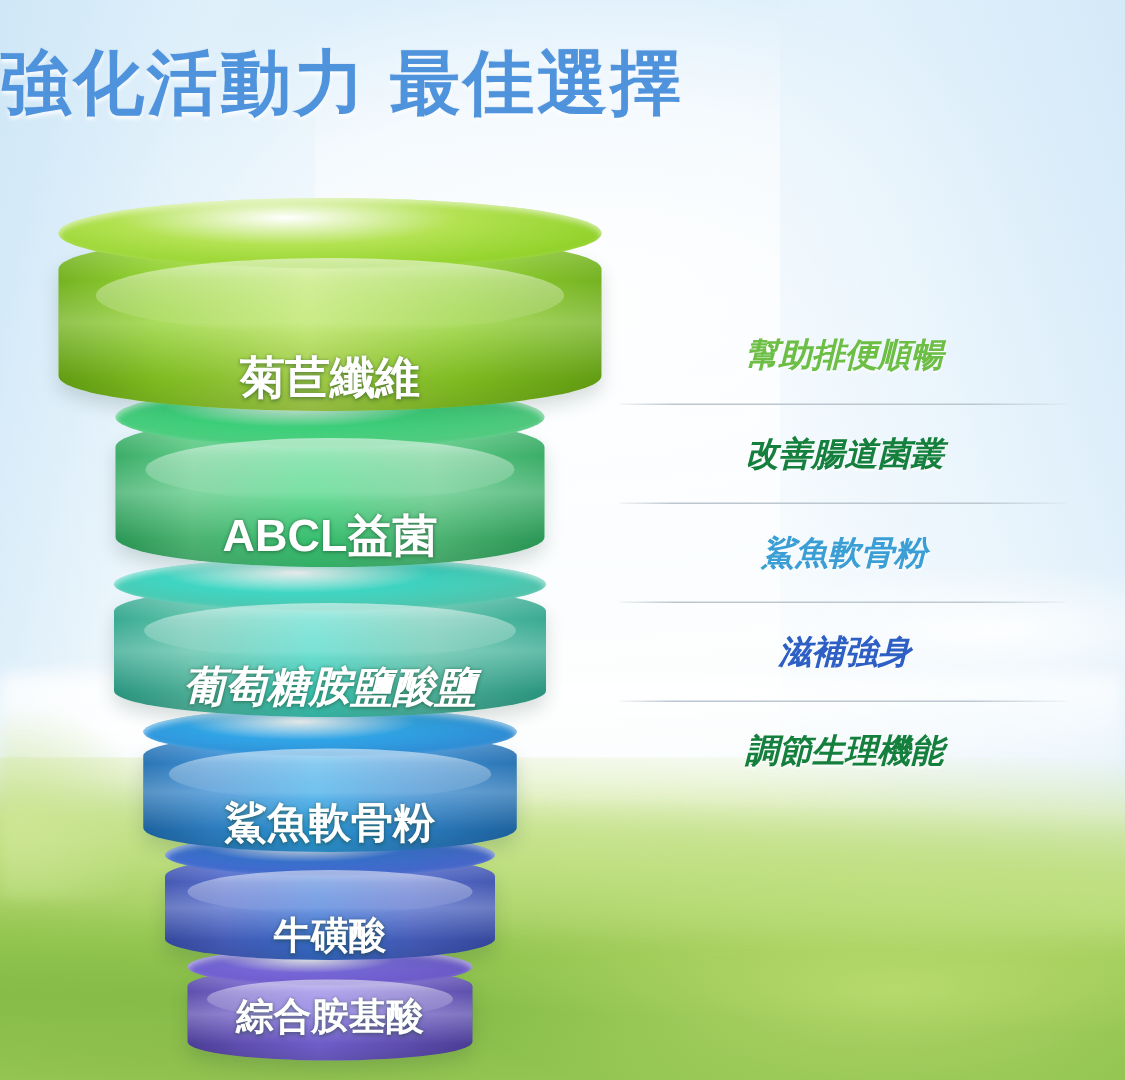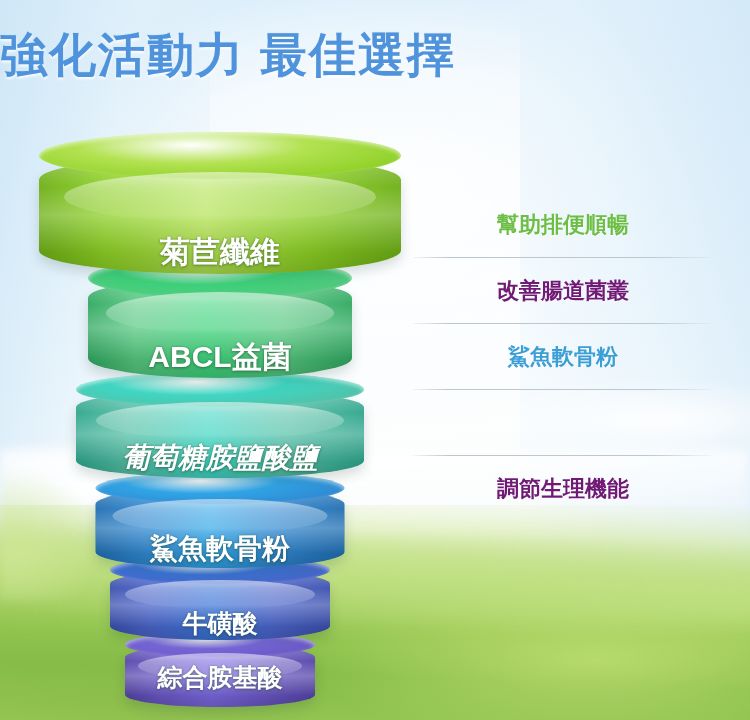--- a/index.html
+++ b/index.html
@@ -156,22 +156,23 @@
     color: #ffffff;
     font-weight: bold;
     white-space: nowrap;
     text-shadow: 0 1px 3px rgba(20,60,30,0.42), 0 0 2px rgba(20,60,30,0.28);
   }
 
   
   .benefits {
     position: absolute;
     left: 413px;
-    top: 192px;
+    top: 204px;
     width: 300px;
+    font-style: italic;
   }
   .benefit-row {
     position: relative;
     height: 66px;
   }
   .benefit-text {
     position: absolute;
     left: 0; right: 0;
     top: 50%;
     transform: translateY(-50%);
@@ -207,21 +208,21 @@
 
   <div class="funnel" id="funnel">
       <div class="layer" style="width: 362px; height: 165px; top: 0px; z-index: 10;">
         <div class="cyl">
           <div class="cyl-body" style="top: 23.5px; height: 118px; bottom: auto; border-radius: 50% / 19.9%; background: linear-gradient(90deg, rgb(108, 174, 20) 0%, rgb(140, 207, 36) 18%, rgb(179, 226, 82) 46%, rgb(140, 207, 36) 74%, rgb(108, 174, 20) 100%); box-shadow: rgba(40, 70, 60, 0.18) 0px 6px 12px;"></div>
           <div class="cyl-top" style="height: 47px; background: radial-gradient(at 42% 28%, rgb(255, 255, 255) 0%, rgb(179, 226, 82) 38%, rgb(140, 207, 36) 82%, rgb(108, 174, 20) 100%);"></div>
           <div class="cyl-gloss" style="top: 39.95px; height: 50px;"></div>
           <div class="cyl-label" style="font-size: 30px; bottom: 24px;">菊苣纖維</div>
         </div>
       </div>
-      <div class="layer" style="width: 264px; height: 140px; top: 126px; z-index: 9;">
+      <div class="layer" style="width: 286px; height: 140px; top: 126px; z-index: 9;">
         <div class="cyl">
           <div class="cyl-body" style="top: 20px; height: 100px; bottom: auto; border-radius: 50% / 20%; background: linear-gradient(90deg, rgb(47, 168, 95) 0%, rgb(85, 199, 127) 18%, rgb(62, 212, 124) 46%, rgb(85, 199, 127) 74%, rgb(47, 168, 95) 100%); box-shadow: rgba(40, 70, 60, 0.18) 0px 6px 12px;"></div>
           <div class="cyl-top" style="height: 40px; background: radial-gradient(at 42% 28%, rgb(255, 255, 255) 0%, rgb(62, 212, 124) 38%, rgb(85, 199, 127) 82%, rgb(47, 168, 95) 100%);"></div>
           <div class="cyl-gloss" style="top: 34px; height: 42px;"></div>
           <div class="cyl-label" style="font-size: 30px; bottom: 20px;">ABCL益菌</div>
         </div>
       </div>
       <div class="layer" style="width: 288px; height: 123px; top: 240px; z-index: 8;">
         <div class="cyl">
           <div class="cyl-body" style="top: 17.5px; height: 88px; bottom: auto; border-radius: 50% / 19.9%; background: linear-gradient(90deg, rgb(46, 165, 140) 0%, rgb(84, 191, 166) 18%, rgb(63, 214, 195) 46%, rgb(84, 191, 166) 74%, rgb(46, 165, 140) 100%); box-shadow: rgba(40, 70, 60, 0.18) 0px 6px 12px;"></div>
@@ -255,28 +256,29 @@
         </div>
       </div>
     </div>
 
   <div class="benefits" id="benefits">
       <div class="benefit-row">
         <div class="benefit-text" style="color: rgb(108, 190, 69);">幫助排便順暢</div>
         <div class="divider" style="bottom: 0px;"></div>
       </div>
       <div class="benefit-row">
-        <div class="benefit-text" style="color: #701a75;">改善腸道菌叢</div>
+        <div class="benefit-text" style="color: #15803d;">改善腸道菌叢</div>
         <div class="divider" style="bottom: 0px;"></div>
       </div>
       <div class="benefit-row">
         <div class="benefit-text" style="color: rgb(59, 159, 214);">鯊魚軟骨粉</div>
         <div class="divider" style="bottom: 0px;"></div>
       </div>
       <div class="benefit-row">
-        <div class="divider" style="bottom: 0px;"></div>
-      </div>
-      <div class="benefit-row">
-        <div class="benefit-text" style="color: #701a75;">調節生理機能</div>
+        <div class="benefit-text" style="color: rgb(45, 95, 196);">滋補強身</div>
+        <div class="divider" style="bottom: 0px;"></div>
+      </div>
+      <div class="benefit-row">
+        <div class="benefit-text" style="color: #15803d;">調節生理機能</div>
       </div>
     </div>
 
 </div>
 
 </body></html>

